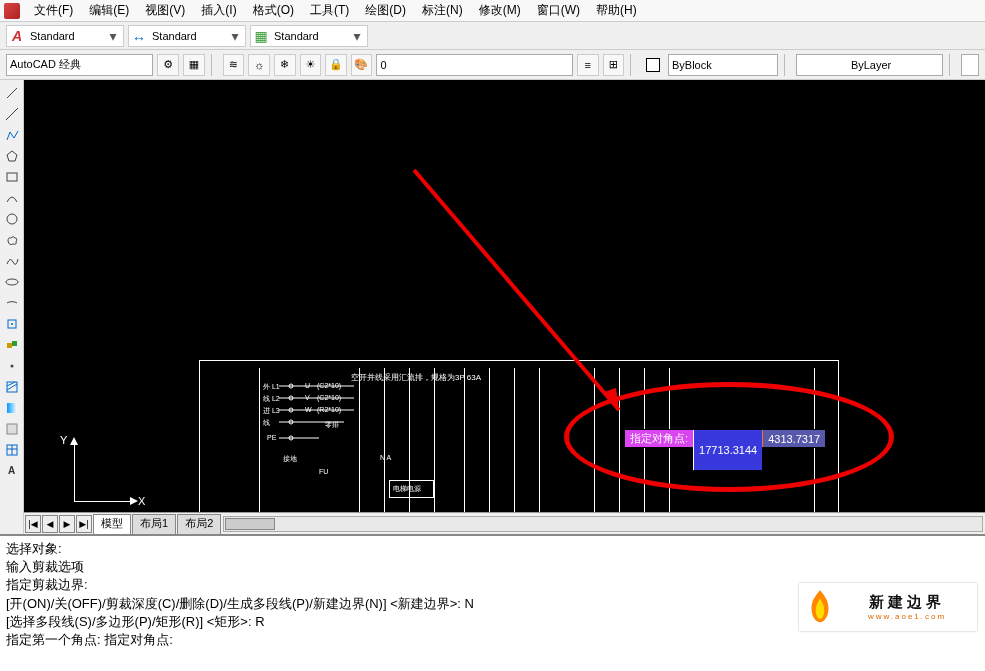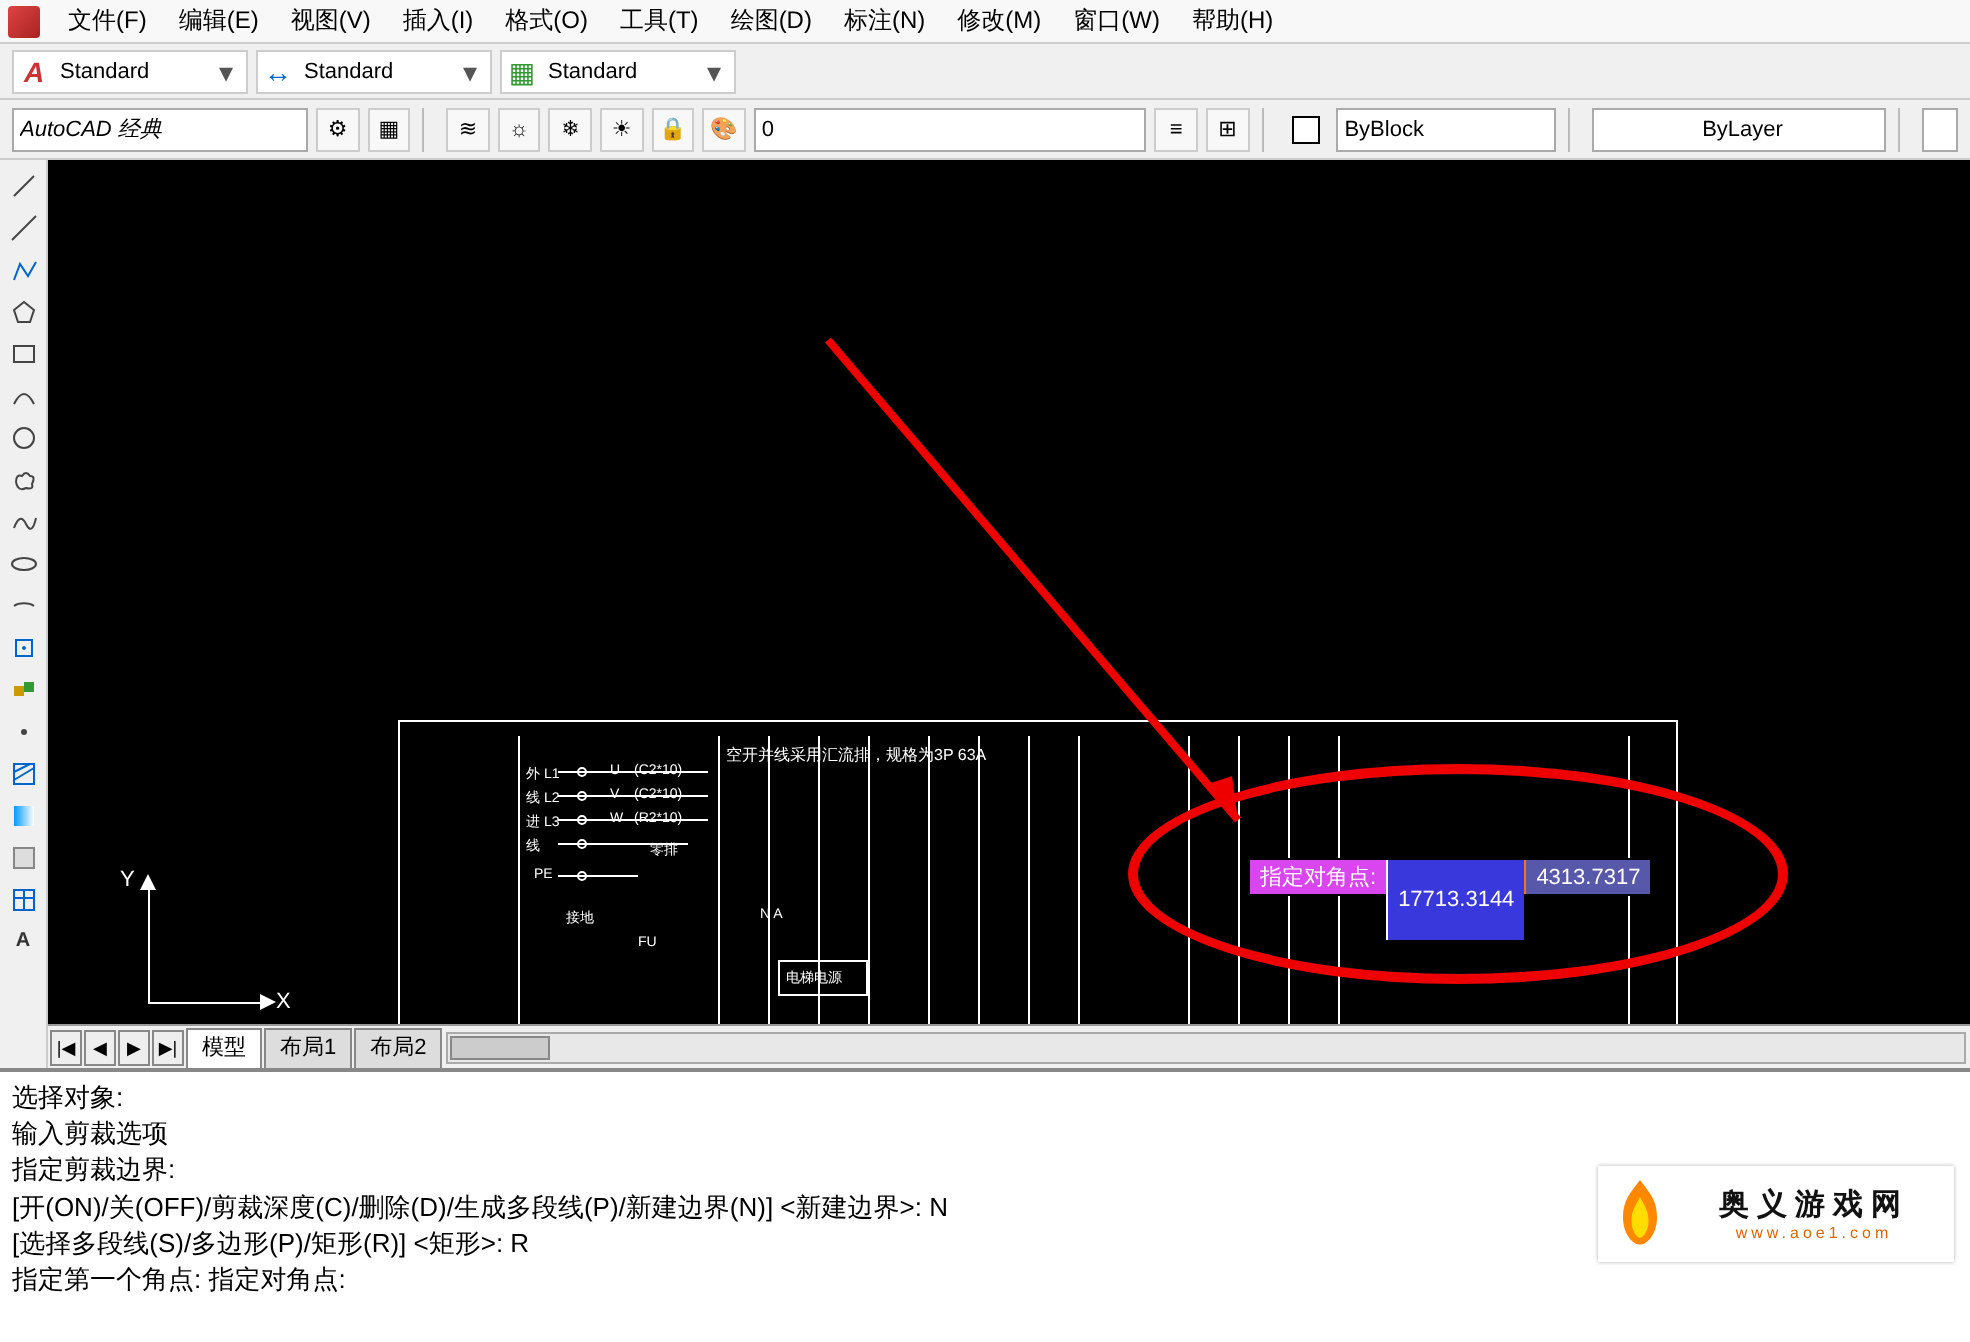--- a/index.html
+++ b/index.html
@@ -91,21 +91,21 @@
     <div class="ic">▾</div>
   </div>
   <div class="grp">
     <div class="ic" style="color:#393">▦</div>
     <input class="sel" value="Standard" style="">
     <div class="ic">▾</div>
   </div>
 </div>
 
 <div class="propbar">
-  <input class="sel" style="width: 150px; font-style: italic;" value="AutoCAD 经典">
+  <input class="sel" style="width: 150px;" value="AutoCAD 经典">
   <div class="ibtn">⚙</div>
   <div class="ibtn">▦</div>
   <div class="sep"></div>
   <div class="ibtn">≋</div>
   <div class="ibtn">☼</div>
   <div class="ibtn">❄</div>
   <div class="ibtn">☀</div>
   <div class="ibtn">🔒</div>
   <div class="ibtn">🎨</div>
   <input class="sel" style="width: 200px;" value="0">
@@ -239,21 +239,21 @@
         <div class="vline" style="left:235px"></div>
         <div class="vline" style="left:265px"></div>
         <div class="vline" style="left:290px"></div>
         <div class="vline" style="left:315px"></div>
         <div class="vline" style="left:340px"></div>
         <div class="vline" style="left:395px"></div>
         <div class="vline" style="left:420px"></div>
         <div class="vline" style="left:445px"></div>
         <div class="vline" style="left:470px"></div>
         <div class="vline" style="left:615px"></div>
-        <div class="sm" style="left:164px;top:12px">空开并线采用汇流排，规格为3P 63A</div>
+        <div class="sm" style="left:152px;top:12px">空开并线采用汇流排，规格为3P 63A</div>
         <div class="sm tiny" style="left:64px;top:22px">外 L1</div>
         <div class="sm tiny" style="left:64px;top:34px">线 L2</div>
         <div class="sm tiny" style="left:64px;top:46px">进 L3</div>
         <div class="sm tiny" style="left:64px;top:58px">线</div>
         <div class="sm tiny" style="left:68px;top:74px">PE</div>
         <div class="sm tiny" style="left:106px;top:22px">U</div>
         <div class="sm tiny" style="left:106px;top:34px">V</div>
         <div class="sm tiny" style="left:106px;top:46px">W</div>
         <div class="sm tiny" style="left:118px;top:22px">(C2*10)</div>
         <div class="sm tiny" style="left:118px;top:34px">(C2*10)</div>
@@ -330,16 +330,16 @@
 </div>
 
 <div class="wm">
   <div class="flame">
     <svg viewBox="0 0 40 44">
         <path d="M20 2 C14 10 10 14 10 24 C10 34 16 40 20 40 C24 40 30 34 30 24 C30 14 26 10 20 2 Z" fill="#f80"></path>
         <path d="M20 12 C17 18 15 20 15 26 C15 32 18 36 20 36 C22 36 25 32 25 26 C25 20 23 18 20 12 Z" fill="#fd0"></path>
       </svg>
   </div>
   <div class="txt">
-    <div class="t1">奥义游戏网</div>
+    <div class="t1">新建边界</div>
     <div class="t2">www.aoe1.com</div>
   </div>
 </div>
 
 </body></html>

